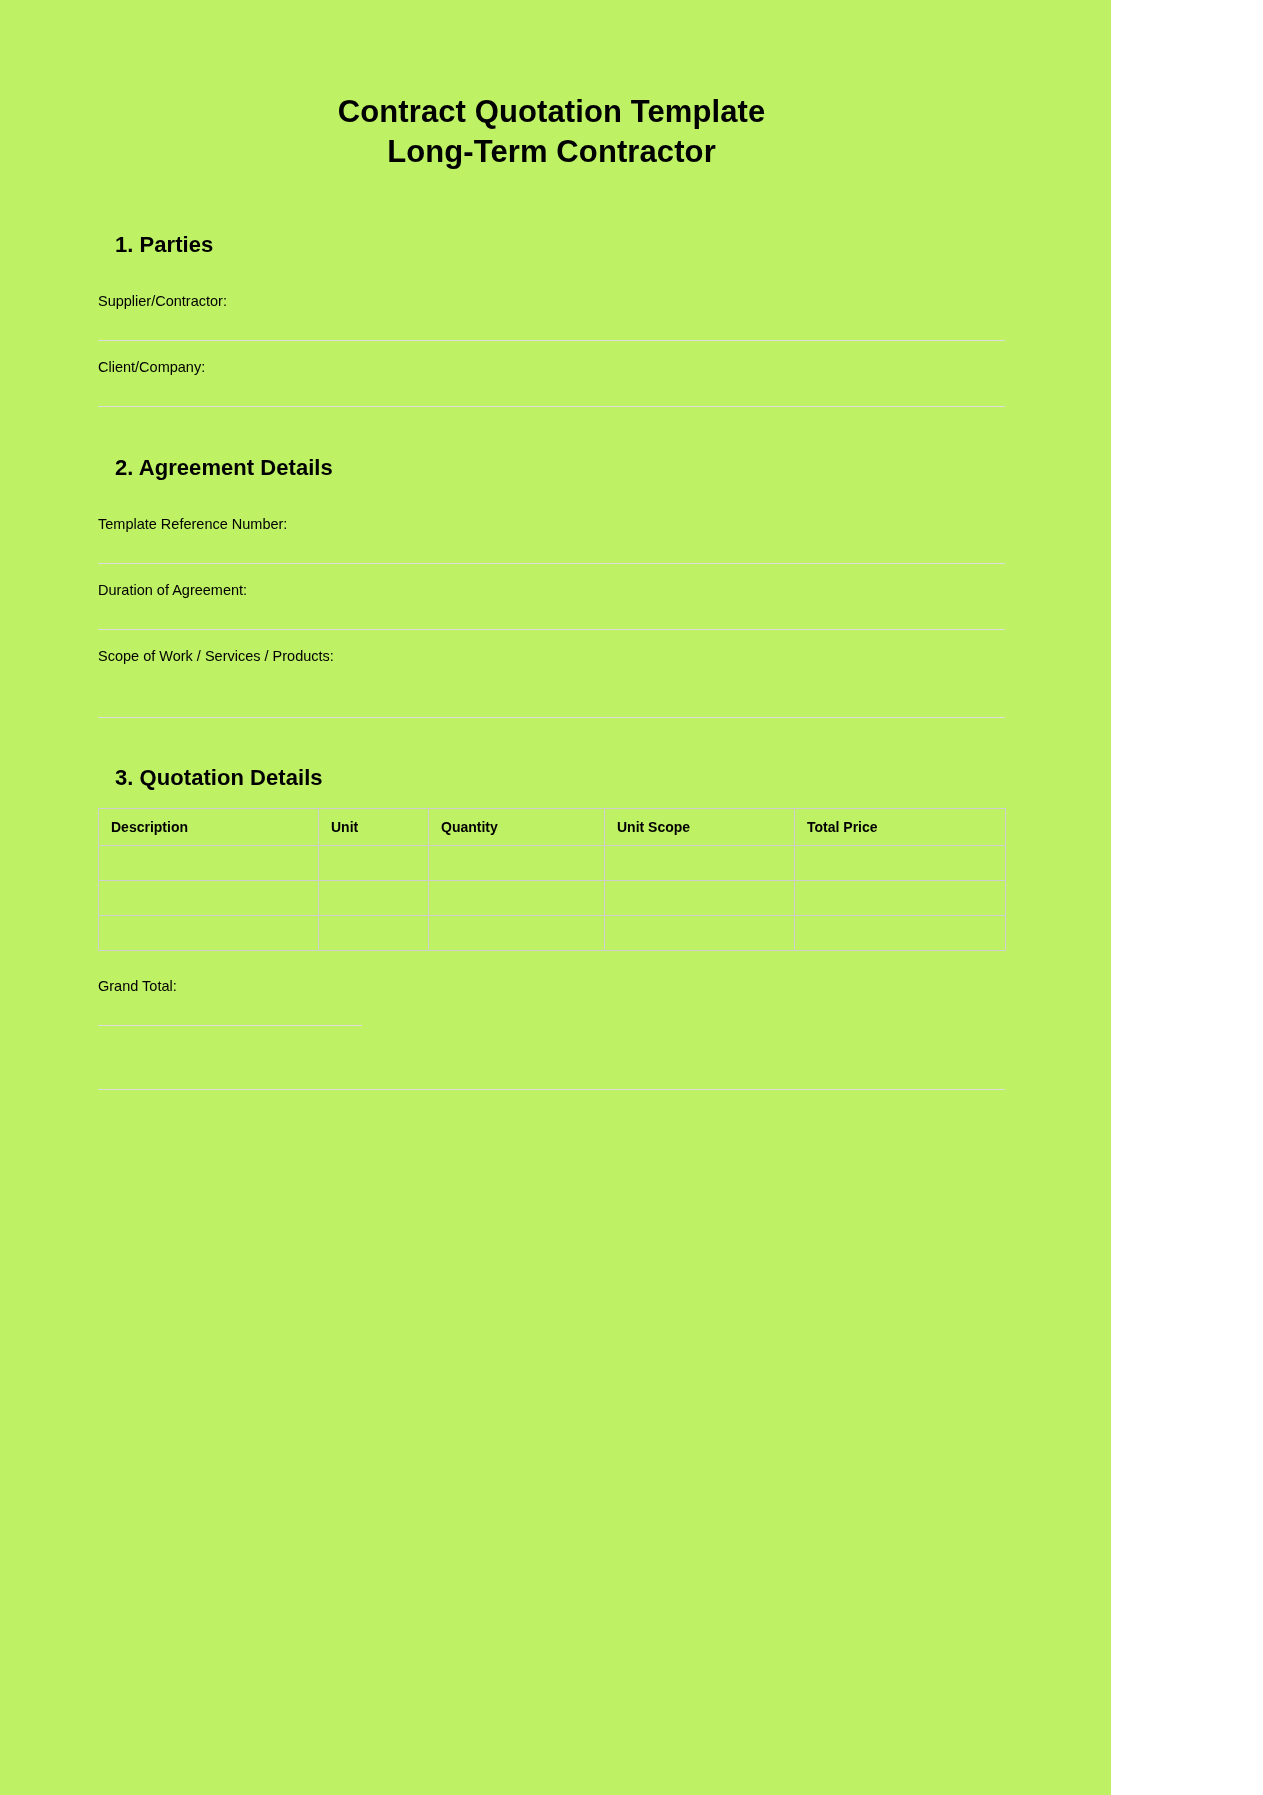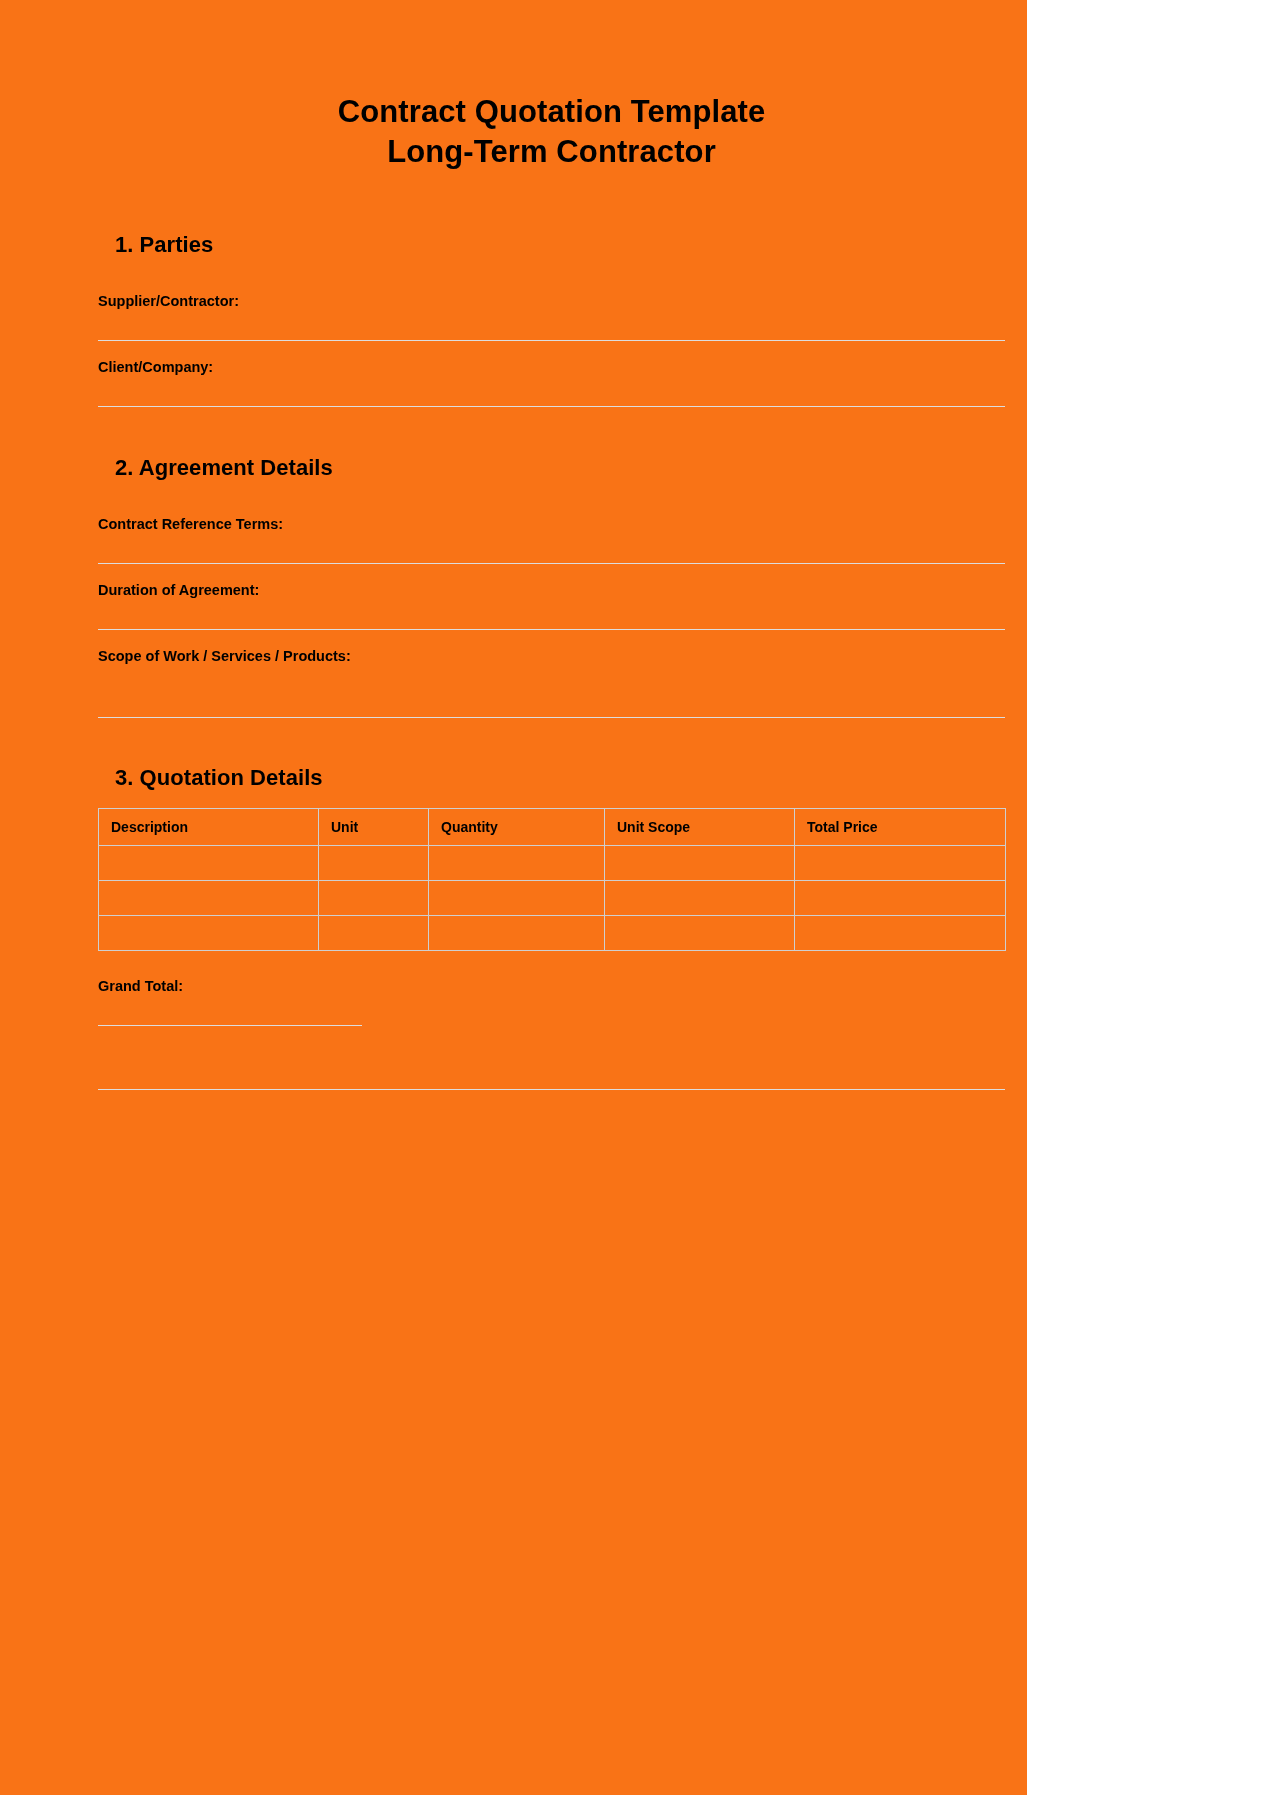--- a/index.html
+++ b/index.html
@@ -8,23 +8,23 @@
     padding: 0;
     background: #ffffff;
   }
   body {
     font-family: "Liberation Sans", sans-serif;
     color: #000000;
     -webkit-font-smoothing: antialiased;
   }
   .page {
     position: relative;
-    width: 1027px;
+    width: 1111px;
     height: 1795px;
-    background: #f97316;
+    background: #bef264;
     box-sizing: border-box;
     overflow: hidden;
   }
   .content {
     position: absolute;
     left: 98px;
     top: 0;
     width: 907px;
   }
   
@@ -53,21 +53,21 @@
   .sec2-head  { padding-top: 31px; }
   .sec3-head  { padding-top: 30px; }
   .sec4-head  { padding-top: 33px; }
 
   
   .field {
     padding-top: 17px;
   }
   .field-label {
     font-size: 14.5px;
-    font-weight: bold;
+    font-weight: normal;
     color: #000;
     line-height: 1.25;
   }
   .field-rule {
     border: 0;
     border-top: 1px solid #dddddd;
     margin: 0;
     width: 907px;
     height: 0;
   }
@@ -149,21 +149,21 @@
 
     <div class="field">
       <div class="field-label">Client/Company:</div>
       <div class="spacer-std"></div>
       <hr class="field-rule">
     </div>
 
     <h2 class="section-heading sec2-head">2. Agreement Details</h2>
 
     <div class="field">
-      <div class="field-label">Contract Reference Terms:</div>
+      <div class="field-label">Template Reference Number:</div>
       <div class="spacer-std"></div>
       <hr class="field-rule">
     </div>
 
 
     <div class="field">
       <div class="field-label">Duration of Agreement:</div>
       <div class="spacer-std"></div>
       <hr class="field-rule">
     </div>

